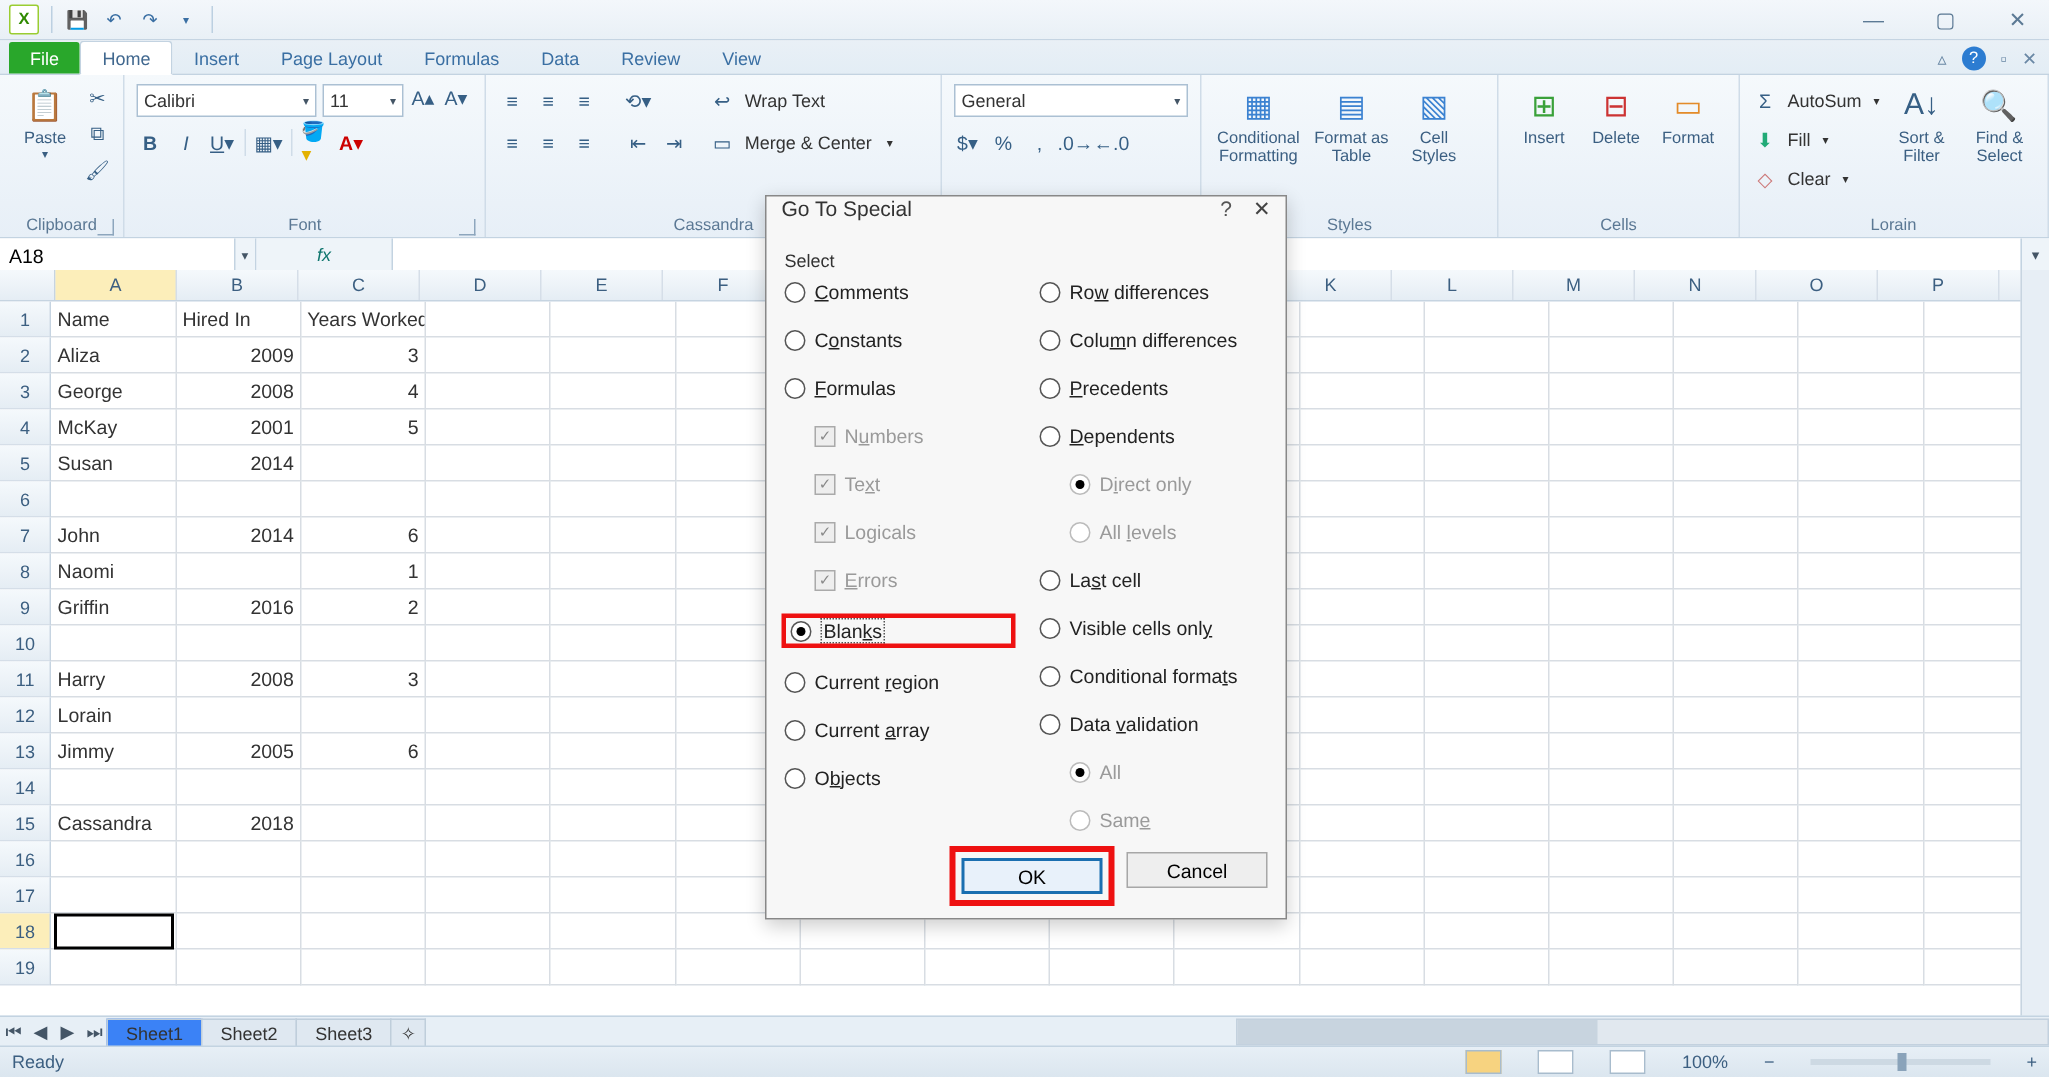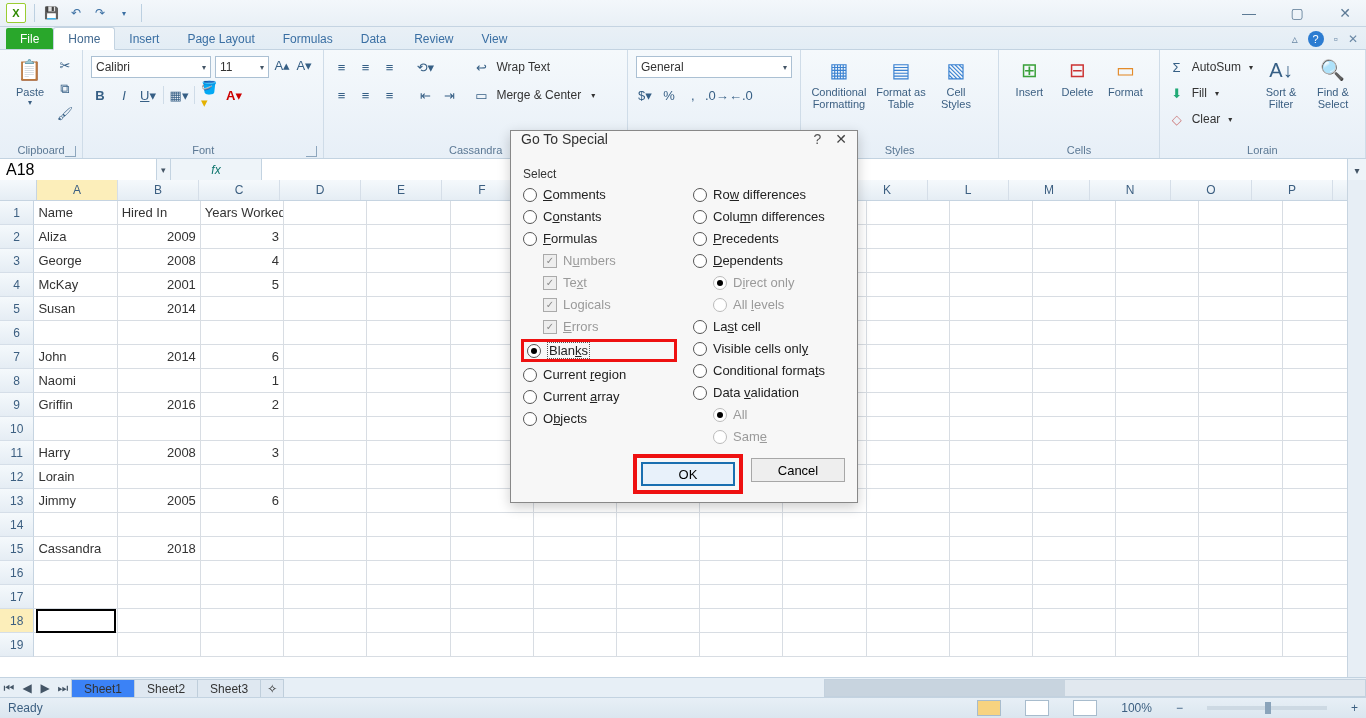--- a/index.html
+++ b/index.html
@@ -28,21 +28,21 @@
   .big-btn { width:44px; text-align:center; font-size:11px; color:#3b5f82; }
   .big-btn .ic { width:28px; height:28px; margin:0 auto 2px; display:flex; align-items:center; justify-content:center; font-size:20px; color:#e38b2a; }
   .col { display:flex; flex-direction:column; gap:4px; }
   .combo { height:20px; border:1px solid #abc0d3; background:#fff; display:flex; align-items:center; padding:0 4px; font-size:12px; }
   .combo .dd { margin-left:auto; font-size:8px; color:#456; }
   .row-icons { display:flex; gap:6px; align-items:center; height:22px; }
   .ic-sm { width:18px; height:18px; display:flex; align-items:center; justify-content:center; color:#365f85; font-size:13px; }
   
   .fxbar { height:22px; border-bottom:1px solid #c3d3e1; display:flex; align-items:stretch; background:#f2f6fa; }
   .namebox { width:170px; border-right:1px solid #c3d3e1; display:flex; align-items:center; }
-  .namebox input{ border:none; background:#fff; width:100%; height:100%; padding:0 6px; font-size:16px; outline:none; }
+  .namebox input{ border:none; background:#fff; width:100%; height:100%; padding:0 6px; font-size:13px; outline:none; }
   .namebox .dd{ width:16px; text-align:center; color:#456; font-size:9px; border-left:1px solid #c3d3e1; height:100%; display:flex; align-items:center; justify-content:center; background:#eef4f9; }
   .fxlabel{ width:90px; border-right:1px solid #c3d3e1; display:flex; align-items:center; justify-content:center; font-style:italic; color:#0f766e; background:#eef4f9; }
   .fxinput{ flex:1; background:#fff; }
   .fxexpand{ width:18px; background:#eef4f9; border-left:1px solid #c3d3e1; display:flex; align-items:center; justify-content:center; color:#456; font-size:10px;}
   
   .sheet-area{ position:absolute; top:180px; left:0; right:0; bottom:40px; display:flex; flex-direction:column; }
   .colheads{ display:flex; height:20px; background:linear-gradient(#f5f9fc,#e5edf4); border-bottom:1px solid #c6d4e1; }
   .corner{ width:36px; border-right:1px solid #c6d4e1; background:linear-gradient(#f5f9fc,#e5edf4); }
   .colh{ width:80px; border-right:1px solid #d5dee8; text-align:center; font-size:12px; color:#3c5f81; line-height:20px; }
   .colh.sel{ background:#fceeba; font-weight:500; }
@@ -68,21 +68,21 @@
   .zoom-track{ width:120px; height:4px; background:#cdd9e3; position:relative; }
   .zoom-track .zt{ position:absolute; left:58px; top:-4px; width:6px; height:12px; background:#8aa3ba; }
   
   .dialog{ position:absolute; left:510px; top:130px; width:346px; background:#f7f7f7; border:1px solid #888; box-shadow:0 4px 12px rgba(0,0,0,.2); }
   .dlg-title{ height:32px; display:flex; align-items:flex-start; padding:0 10px; font-size:14px; color:#333; }
   .dlg-title .q{ margin-left:auto; margin-right:14px; color:#555; }
   .dlg-title .x{ color:#444; font-size:14px; }
   .dlg-body{ padding:4px 12px 8px; }
   .dlg-sect{ font-size:12px; color:#333; margin-bottom:6px; }
   .opt-cols{ display:flex; gap:18px; }
-  .opt-col{ flex:1; display:flex; flex-direction:column; gap:7px; font-size:13px; color:#222; }
+  .opt-col{ flex:1; display:flex; flex-direction:column; gap:17px; font-size:13px; color:#222; }
   label.opt{ display:flex; align-items:center; gap:6px; }
   .radio{ width:12px; height:12px; border:1px solid #555; border-radius:50%; display:inline-flex; align-items:center; justify-content:center; background:#fff; }
   .radio.checked::after{ content:""; width:6px; height:6px; background:#000; border-radius:50%; }
   .radio.disabled{ border-color:#bbb; }
   .chk{ width:12px; height:12px; border:1px solid #aaa; background:#eee; color:#888; font-size:10px; display:inline-flex; align-items:center; justify-content:center; }
   .disabled-text{ color:#9a9a9a; }
   .ul{ text-decoration:underline; }
   .hl-red{ outline:3px solid #e11; outline-offset:-1px; padding:1px 4px; display:inline-flex; }
   .dlg-buttons{ display:flex; justify-content:flex-end; gap:12px; padding:6px 12px 12px; }
   .btn{ width:94px; height:24px; border:1px solid #a7a7a7; background:#eee; font-size:13px; }

